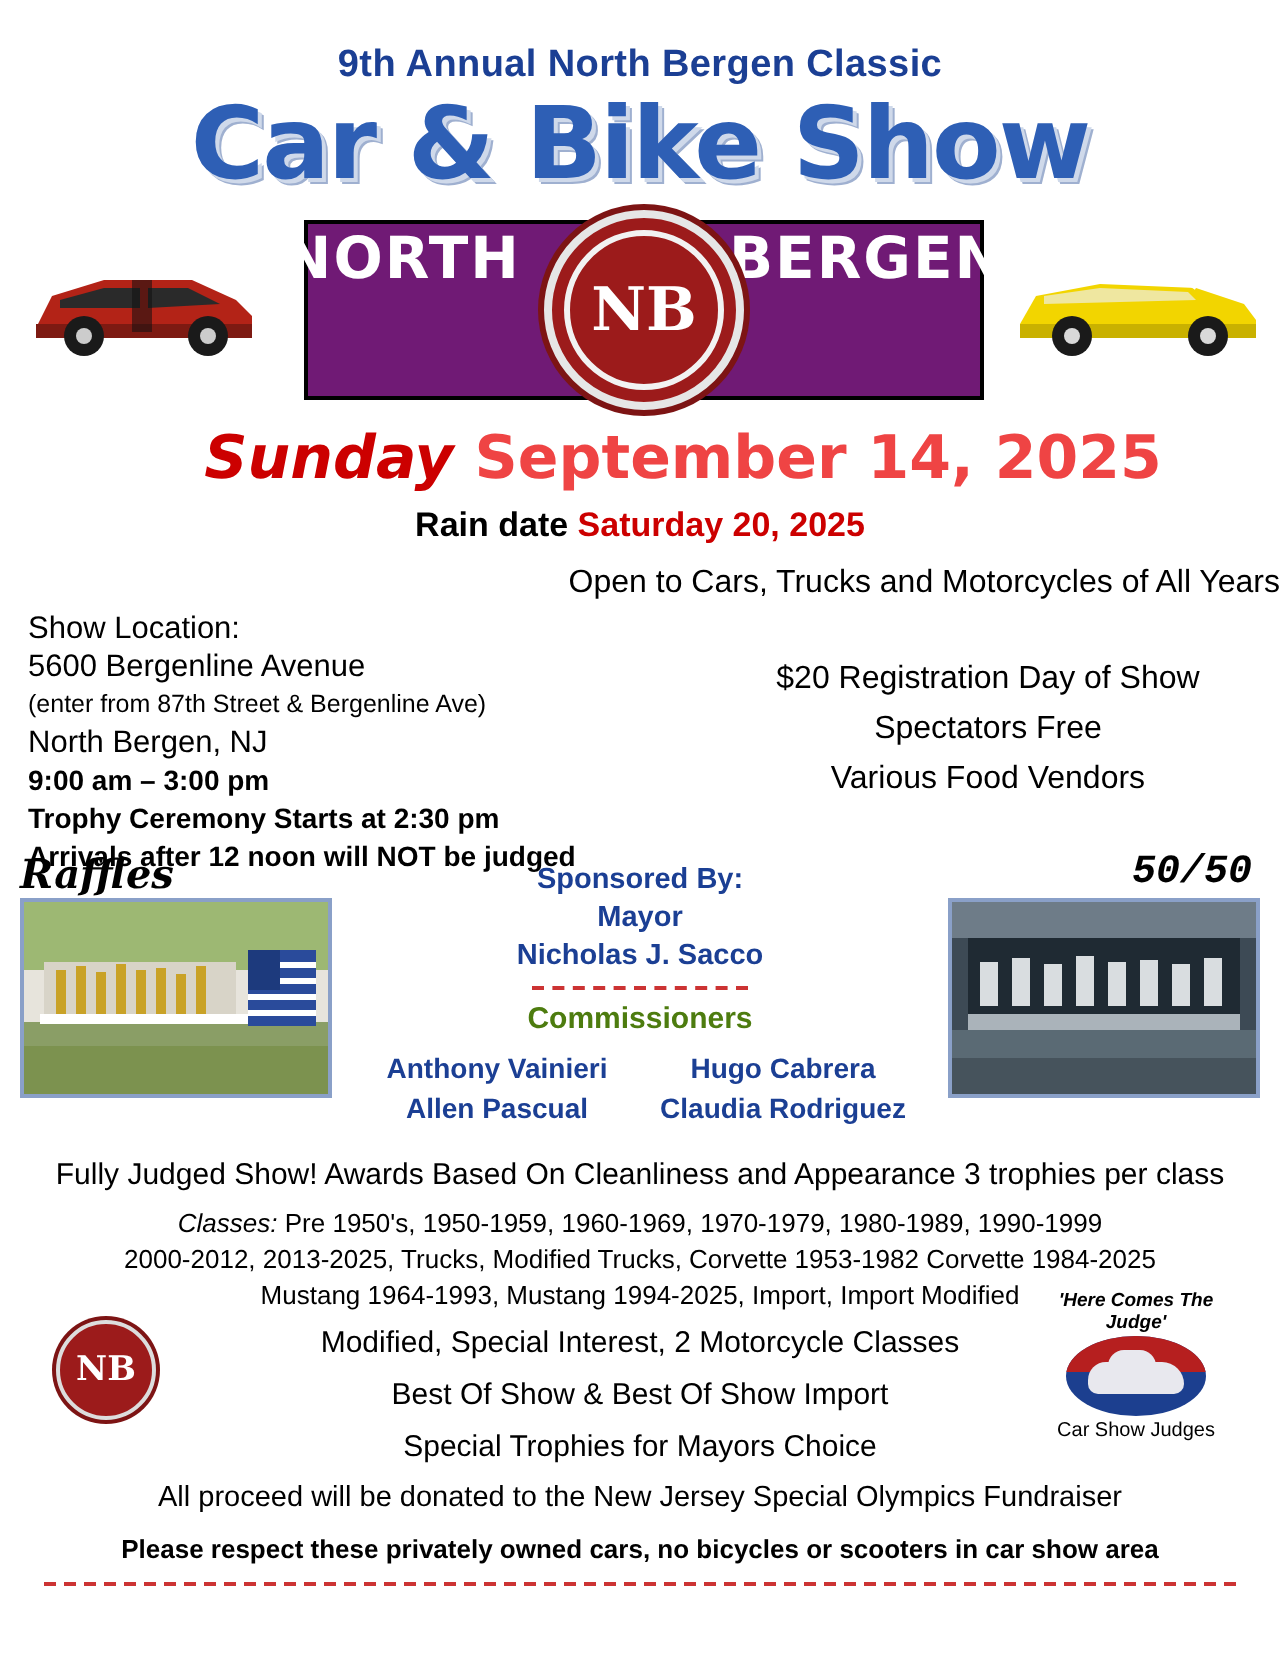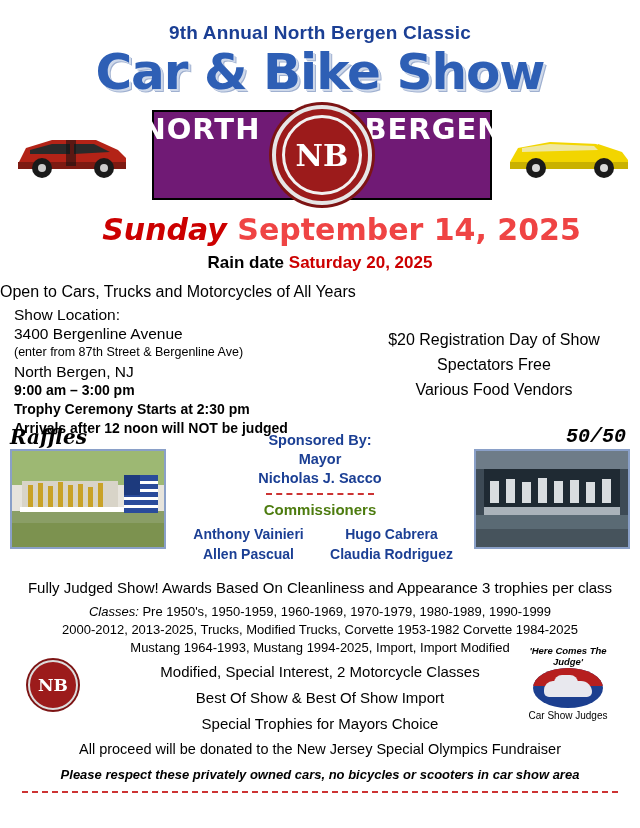--- a/index.html
+++ b/index.html
@@ -122,21 +122,21 @@
   }
   .date-line .rest { color: #ef4444; }
   .rain-line {
     text-align: center;
     font-size: 17px;
     font-weight: bold;
     margin-top: 6px;
   }
   .rain-line .red { color: #cc0000; }
   .open-line {
-    text-align: left;
+    text-align: right;
     font-size: 16px;
     margin-top: 10px;
     color: #000;
   }
 
   
   .info-wrap {
     position: relative;
     margin-top: 4px;
     height: 118px;
@@ -291,21 +291,20 @@
   .proceeds {
     text-align: center;
     font-size: 14.5px;
     margin-top: 6px;
   }
   .respect {
     text-align: center;
     font-size: 13px;
     font-weight: bold;
     margin-top: 10px;
-    font-style: italic;
   }
   .dashed-bottom {
     border-top: 2px dashed #cc3333;
     width: 596px;
     margin: 9px auto 0 auto;
   }
 </style>
 </head>
 <body>
 
@@ -354,21 +353,21 @@
     <span class="sunday">Sunday</span><span class="rest"> September 14, 2025</span>
   </div>
   <div class="rain-line">
     <span>Rain date </span><span class="red">Saturday 20, 2025</span>
   </div>
   <div class="open-line">Open to Cars, Trucks and Motorcycles of All Years</div>
 
   <div class="info-wrap">
     <div class="info-left">
       <div class="big">Show Location:</div>
-      <div class="big">3400 Bergenline Avenue</div>
+      <div class="big">5600 Bergenline Avenue</div>
       <div class="small">(enter from 87th Street &amp; Bergenline Ave)</div>
       <div class="big">North Bergen, NJ</div>
       <div class="bold">9:00 am – 3:00 pm</div>
       <div class="bold">Trophy Ceremony Starts at 2:30 pm</div>
       <div class="bold">Arrivals after 12 noon will NOT be judged</div>
     </div>
     <div class="info-right">
       <div>$20 Registration Day of Show</div>
       <div>Spectators Free</div>
       <div>Various Food Vendors</div>

